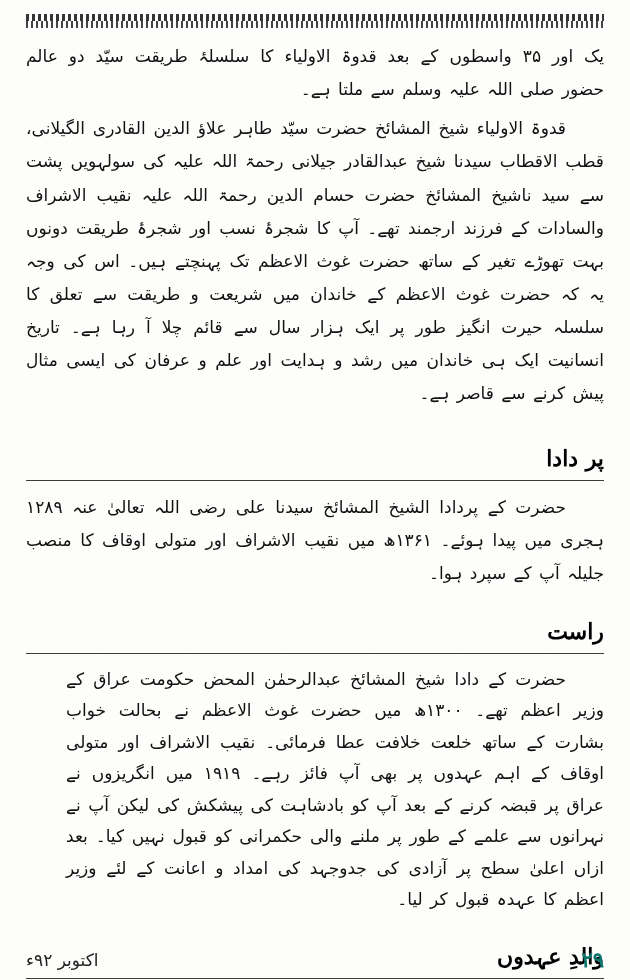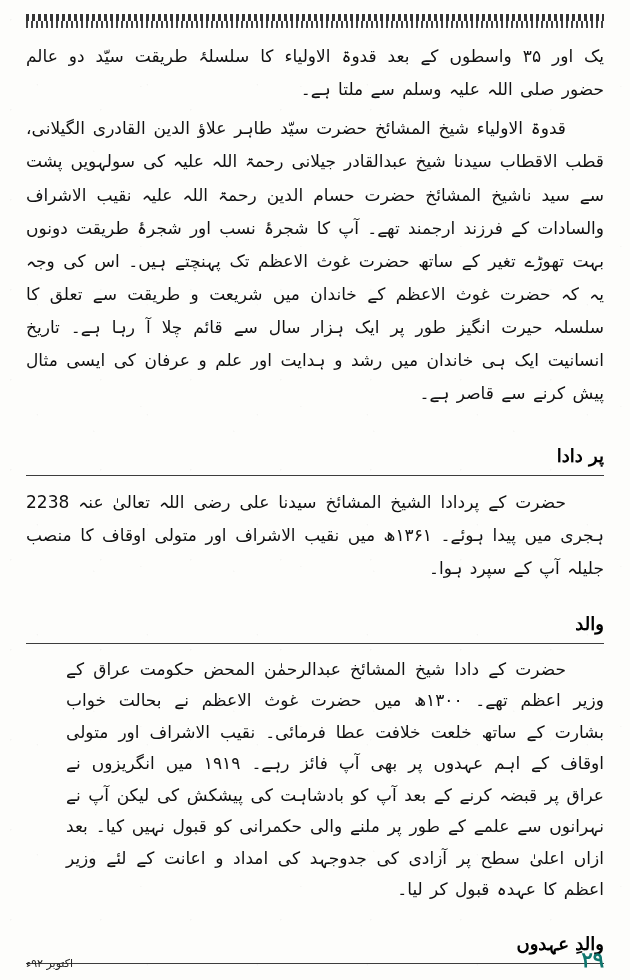--- a/index.html
+++ b/index.html
@@ -75,21 +75,21 @@
   }
 
   .heading-wrap {
     margin: 16px 0 6px 0;
     text-align: right;
   }
 
   .heading {
     display: inline-block;
     font-family: "DejaVu Serif", serif;
-    font-size: 18px;
+    font-size: 22px;
     font-weight: bold;
     color: #000;
     letter-spacing: 1px;
     padding-bottom: 3px;
   }
 
   .rule {
     height: 1px;
     background: #1b1b1b;
     margin: 2px 0 10px 0;
@@ -116,21 +116,21 @@
     font-size: 21px;
     font-weight: bold;
     color: #0f766e;
   }
 
   .footer-note {
     position: absolute;
     left: 0;
     bottom: 2px;
     font-family: "DejaVu Sans", sans-serif;
-    font-size: 11px;
+    font-size: 17px;
     color: #222;
     direction: rtl;
   }
 
   
   .grain {
     position: absolute;
     inset: 0;
     pointer-events: none;
     background-image:
@@ -154,26 +154,26 @@
     <p class="para">یک اور ۳۵ واسطوں کے بعد قدوۃ الاولیاء کا سلسلۂ طریقت سیّد دو عالم حضور صلی اللہ علیہ وسلم سے ملتا ہے۔</p>
 
     <p class="para indent-first">قدوۃ الاولیاء شیخ المشائخ حضرت سیّد طاہر علاؤ الدین القادری الگیلانی، قطب الاقطاب سیدنا شیخ عبدالقادر جیلانی رحمۃ اللہ علیہ کی سولہویں پشت سے سید ناشیخ المشائخ حضرت حسام الدین رحمۃ اللہ علیہ نقیب الاشراف والسادات کے فرزند ارجمند تھے۔ آپ کا شجرۂ نسب اور شجرۂ طریقت دونوں بہت تھوڑے تغیر کے ساتھ حضرت غوث الاعظم تک پہنچتے ہیں۔ اس کی وجہ یہ کہ حضرت غوث الاعظم کے خاندان میں شریعت و طریقت سے تعلق کا سلسلہ حیرت انگیز طور پر ایک ہزار سال سے قائم چلا آ رہا ہے۔ تاریخ انسانیت ایک ہی خاندان میں رشد و ہدایت اور علم و عرفان کی ایسی مثال پیش کرنے سے قاصر ہے۔</p>
 
     <div class="spacer-md"></div>
 
     <div class="heading-wrap">
       <span class="heading">پر دادا</span>
     </div>
     <div class="rule"></div>
-    <p class="para indent-first">حضرت کے پردادا الشیخ المشائخ سیدنا علی رضی اللہ تعالیٰ عنہ 2238 ہجری میں پیدا ہوئے۔ ۱۳۶۱ھ میں نقیب الاشراف اور متولی اوقاف کا منصب جلیلہ آپ کے سپرد ہوا۔</p>
+    <p class="para indent-first">حضرت کے پردادا الشیخ المشائخ سیدنا علی رضی اللہ تعالیٰ عنہ ۱۲۸۹ ہجری میں پیدا ہوئے۔ ۱۳۶۱ھ میں نقیب الاشراف اور متولی اوقاف کا منصب جلیلہ آپ کے سپرد ہوا۔</p>
 
     <div class="spacer-sm"></div>
 
     <div class="heading-wrap">
-      <span class="heading">والد</span>
+      <span class="heading">راست</span>
     </div>
     <div class="rule"></div>
     <p class="para indent-first tight">حضرت کے دادا شیخ المشائخ عبدالرحمٰن المحض حکومت عراق کے وزیر اعظم تھے۔ ۱۳۰۰ھ میں حضرت غوث الاعظم نے بحالت خواب بشارت کے ساتھ خلعت خلافت عطا فرمائی۔ نقیب الاشراف اور متولی اوقاف کے اہم عہدوں پر بھی آپ فائز رہے۔ ۱۹۱۹ میں انگریزوں نے عراق پر قبضہ کرنے کے بعد آپ کو بادشاہت کی پیشکش کی لیکن آپ نے نہرانوں سے علمے کے طور پر ملنے والی حکمرانی کو قبول نہیں کیا۔ بعد ازاں اعلیٰ سطح پر آزادی کی جدوجہد کی امداد و اعانت کے لئے وزیر اعظم کا عہدہ قبول کر لیا۔</p>
 
     <div class="spacer-sm"></div>
 
     <div class="heading-wrap">
       <span class="heading">والدِ عہدوں</span>
     </div>
     <div class="rule"></div>

